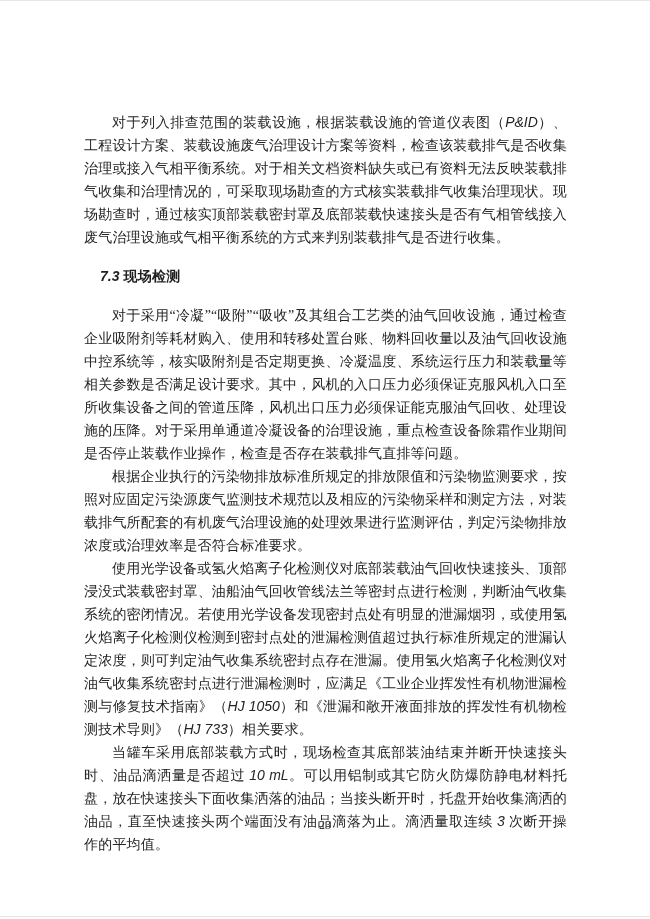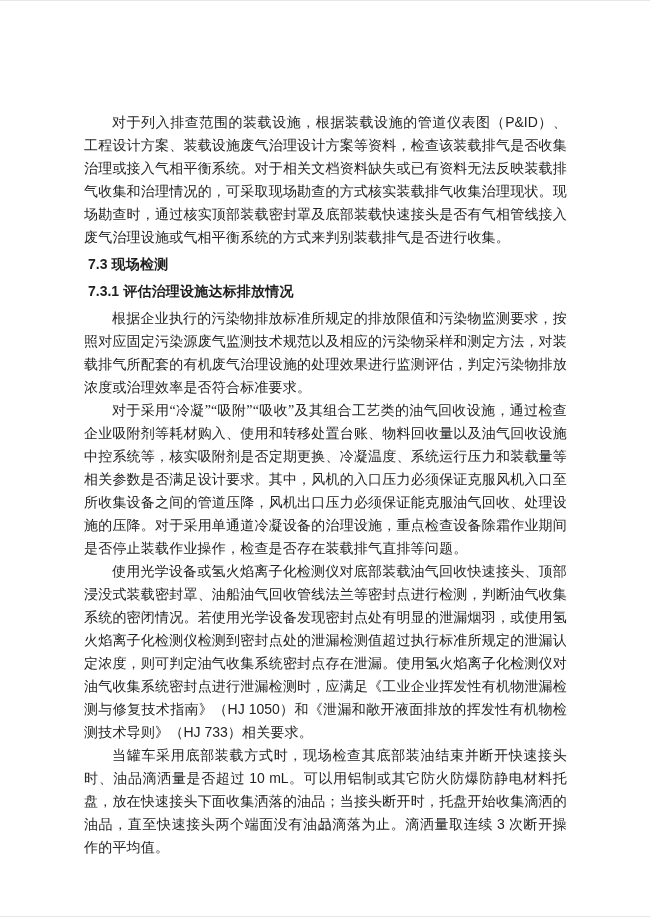--- a/index.html
+++ b/index.html
@@ -34,33 +34,34 @@
   .body-para {
     margin: 0;
     font-size: 14px;
     line-height: 23px;
     text-align: justify;
     text-indent: 2em;
     letter-spacing: 0.2px;
     word-break: break-all;
   }
   .heading {
-    margin: 4px;
+    margin: 16px;
     font-family: "Liberation Sans", "DejaVu Sans", sans-serif;
     font-weight: bold;
     font-size: 14px;
     line-height: 23px;
     text-align: left;
     text-indent: 0;
     letter-spacing: 0.2px;
     color: #1f1f1f;
   }
   .latin {
     font-family: "Liberation Sans", "DejaVu Sans", sans-serif;
     letter-spacing: 0;
+    font-style: italic;
   }
   .page-number {
     position: absolute;
     top: 818px;
     left: 0;
     width: 100%;
     text-align: center;
     font-size: 12px;
     line-height: 14px;
     color: #3a3a3a;
@@ -72,25 +73,24 @@
 
 <div class="page">
   <div class="edge-line top"></div>
 
   <div class="content">
     <p class="body-para">对于列入排查范围的装载设施，根据装载设施的管道仪表图（<span class="latin">P&amp;ID</span>）、工程设计方案、装载设施废气治理设计方案等资料，检查该装载排气是否收集治理或接入气相平衡系统。对于相关文档资料缺失或已有资料无法反映装载排气收集和治理情况的，可采取现场勘查的方式核实装载排气收集治理现状。现场勘查时，通过核实顶部装载密封罩及底部装载快速接头是否有气相管线接入废气治理设施或气相平衡系统的方式来判别装载排气是否进行收集。</p>
 
 
     <h2 class="heading"><span class="latin">7.3</span> 现场检测</h2>
 
-    <h3 class="heading"><span class="latin">7.3.1</span> 评估治理设施达标排放情况</h3>
+
+    <p class="body-para">对于采用“冷凝”“吸附”“吸收”及其组合工艺类的油气回收设施，通过检查企业吸附剂等耗材购入、使用和转移处置台账、物料回收量以及油气回收设施中控系统等，核实吸附剂是否定期更换、冷凝温度、系统运行压力和装载量等相关参数是否满足设计要求。其中，风机的入口压力必须保证克服风机入口至所收集设备之间的管道压降，风机出口压力必须保证能克服油气回收、处理设施的压降。对于采用单通道冷凝设备的治理设施，重点检查设备除霜作业期间是否停止装载作业操作，检查是否存在装载排气直排等问题。</p>
 
     <p class="body-para">根据企业执行的污染物排放标准所规定的排放限值和污染物监测要求，按照对应固定污染源废气监测技术规范以及相应的污染物采样和测定方法，对装载排气所配套的有机废气治理设施的处理效果进行监测评估，判定污染物排放浓度或治理效率是否符合标准要求。</p>
-
-    <p class="body-para">对于采用“冷凝”“吸附”“吸收”及其组合工艺类的油气回收设施，通过检查企业吸附剂等耗材购入、使用和转移处置台账、物料回收量以及油气回收设施中控系统等，核实吸附剂是否定期更换、冷凝温度、系统运行压力和装载量等相关参数是否满足设计要求。其中，风机的入口压力必须保证克服风机入口至所收集设备之间的管道压降，风机出口压力必须保证能克服油气回收、处理设施的压降。对于采用单通道冷凝设备的治理设施，重点检查设备除霜作业期间是否停止装载作业操作，检查是否存在装载排气直排等问题。</p>
 
 
     <p class="body-para">使用光学设备或氢火焰离子化检测仪对底部装载油气回收快速接头、顶部浸没式装载密封罩、油船油气回收管线法兰等密封点进行检测，判断油气收集系统的密闭情况。若使用光学设备发现密封点处有明显的泄漏烟羽，或使用氢火焰离子化检测仪检测到密封点处的泄漏检测值超过执行标准所规定的泄漏认定浓度，则可判定油气收集系统密封点存在泄漏。使用氢火焰离子化检测仪对油气收集系统密封点进行泄漏检测时，应满足《工业企业挥发性有机物泄漏检测与修复技术指南》（<span class="latin">HJ 1050</span>）和《泄漏和敞开液面排放的挥发性有机物检测技术导则》（<span class="latin">HJ 733</span>）相关要求。</p>
 
     <p class="body-para">当罐车采用底部装载方式时，现场检查其底部装油结束并断开快速接头时、油品滴洒量是否超过 <span class="latin">10 mL</span>。可以用铝制或其它防火防爆防静电材料托盘，放在快速接头下面收集洒落的油品；当接头断开时，托盘开始收集滴洒的油品，直至快速接头两个端面没有油品滴落为止。滴洒量取连续 <span class="latin">3</span> 次断开操作的平均值。</p>
   </div>
 
   <div class="page-number">23</div>
 
   <div class="edge-line bottom"></div>

